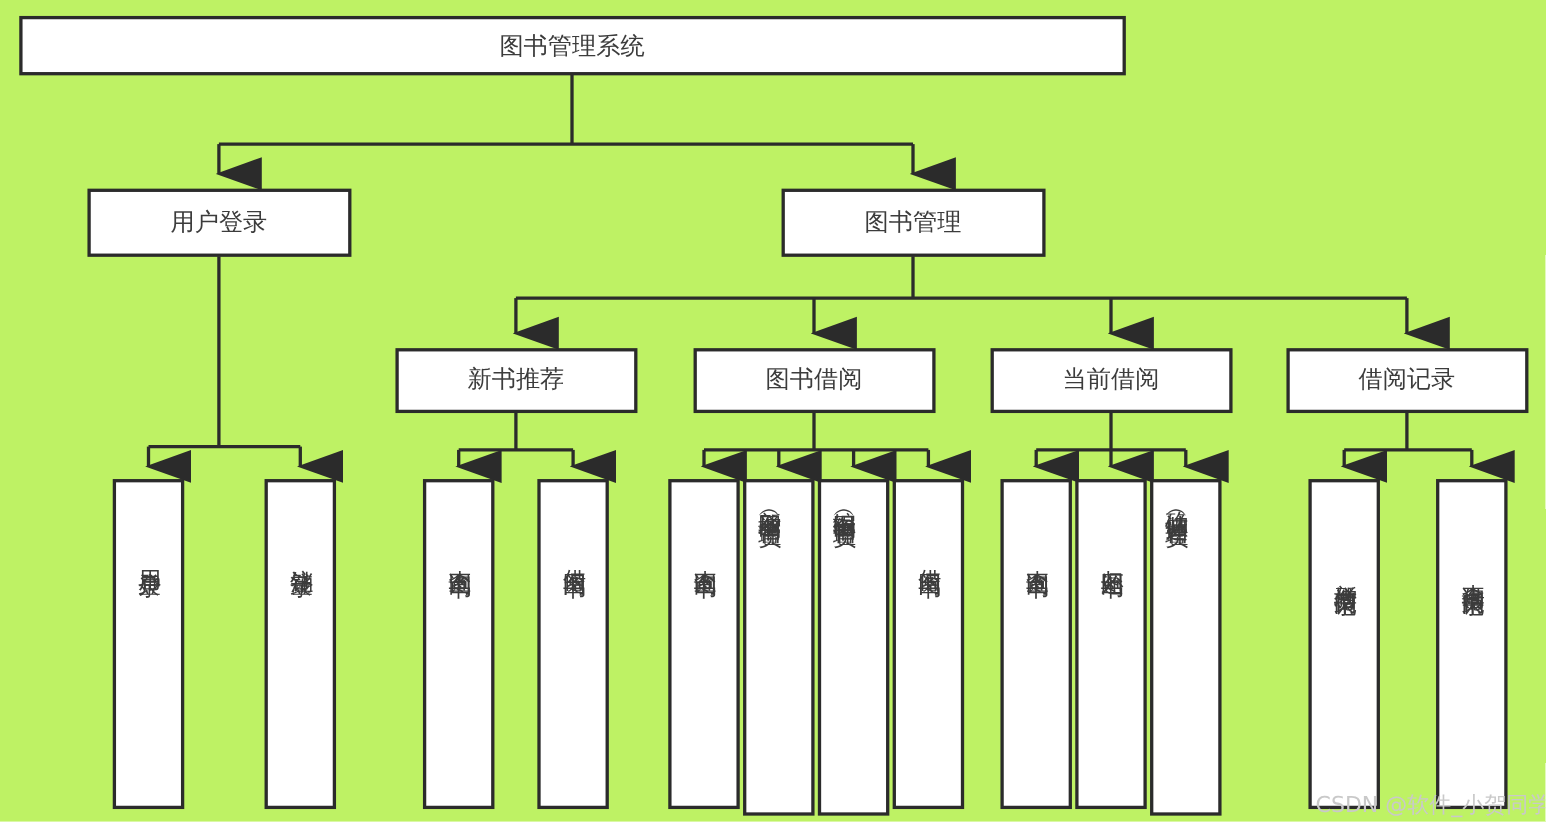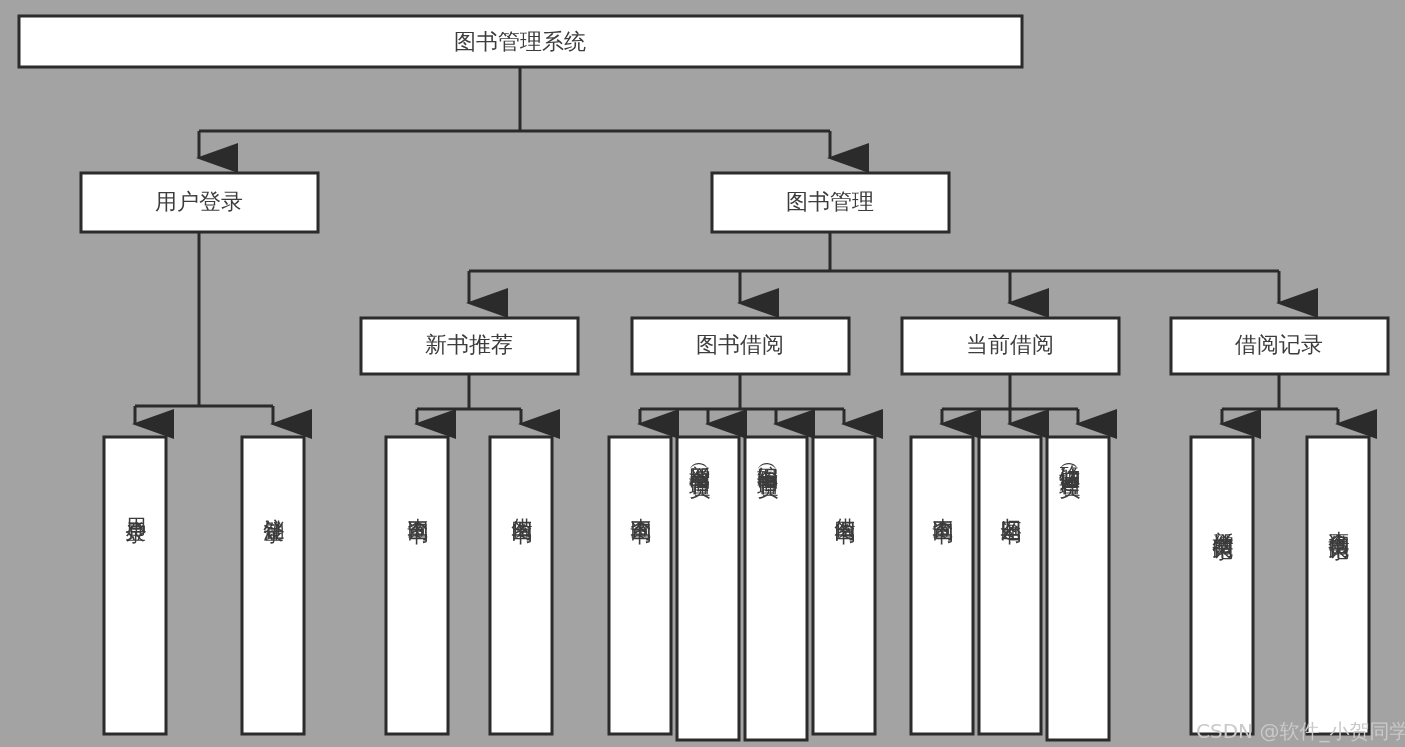--- a/index.html
+++ b/index.html
@@ -1,17 +1,17 @@
 <!DOCTYPE html>
 <html><head>
 <meta charset="utf-8">
 <style>
   html,body{margin:0;padding:0;background:#ffffff;}
   body{width:1405px;height:747px;overflow:hidden;font-family:"DejaVu Sans","Liberation Sans",sans-serif;}
-  #diagram{position:relative;width:1405px;height:747px;background:#a3a3a3;}
+  #diagram{position:relative;width:1405px;height:747px;background:#bef264;}
   svg{position:absolute;left:0;top:0;width:1405px;height:747px;}
   .node-rect{fill:#ffffff;stroke:#2b2b2b;stroke-width:3;}
   .edge{fill:none;stroke:#2b2b2b;stroke-width:3;}
   .node-label{fill:#3c3c3c;font-family:"DejaVu Sans","Liberation Sans",sans-serif;dominant-baseline:middle;}
   .h-label{font-size:22px;text-anchor:middle;}
   .v-label{font-size:21px;text-anchor:middle;writing-mode:vertical-rl;letter-spacing:2px;}
   .watermark{fill:#c9c9c9;font-size:20px;font-family:"DejaVu Sans","Liberation Sans",sans-serif;}
 </style>
 </head>
 <body>

